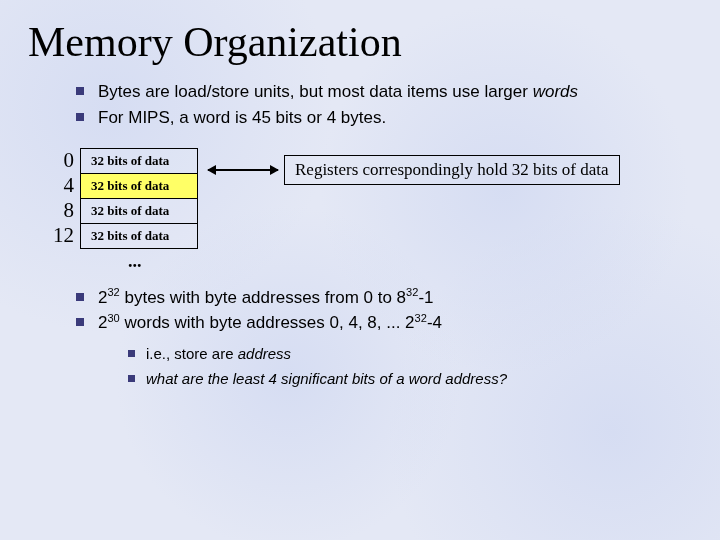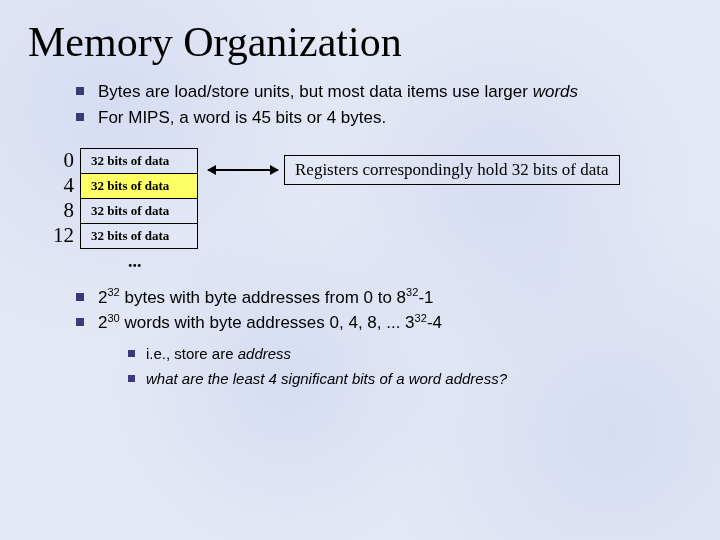--- a/index.html
+++ b/index.html
@@ -215,21 +215,21 @@
       <div class="reg-box">Registers correspondingly hold 32 bits of data</div>
     </div>
   </div>
   <div class="ellipsis">...</div>
 
   <ul class="bottom">
     <li>
       <span>2</span><sup>32</sup><span> bytes with byte addresses from 0 to 8</span><sup>32</sup><span>-1</span>
     </li>
     <li>
-      <span>2</span><sup>30</sup><span> words with byte addresses 0, 4, 8, ... 3</span><sup>32</sup><span>-4</span>
+      <span>2</span><sup>30</sup><span> words with byte addresses 0, 4, 8, ... 2</span><sup>32</sup><span>-4</span>
 
       <ul class="sub">
         <li>
           <span>i.e., store are </span><span class="italic">address</span>
         </li>
         <li>
           <span class="italic">what are the least 4 significant bits of a word address?</span>
         </li>
       </ul>
     </li>

